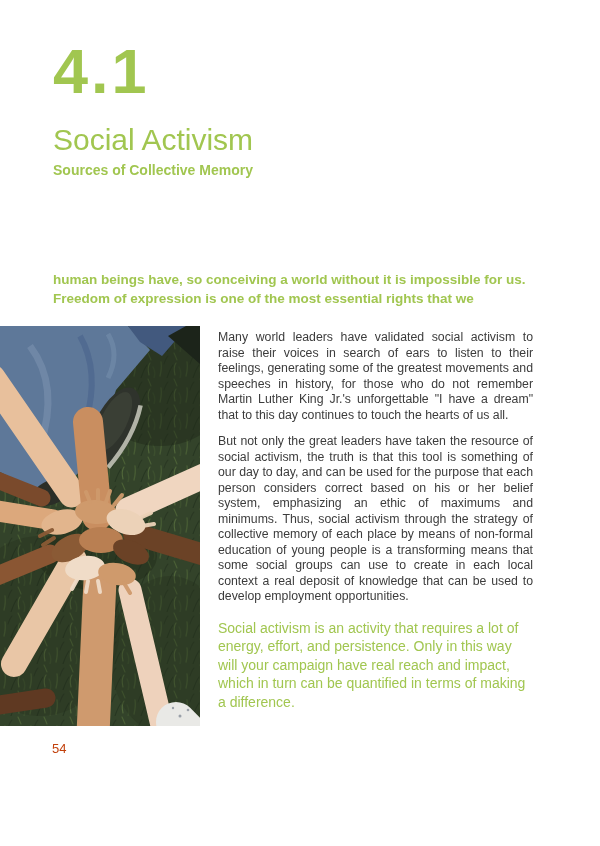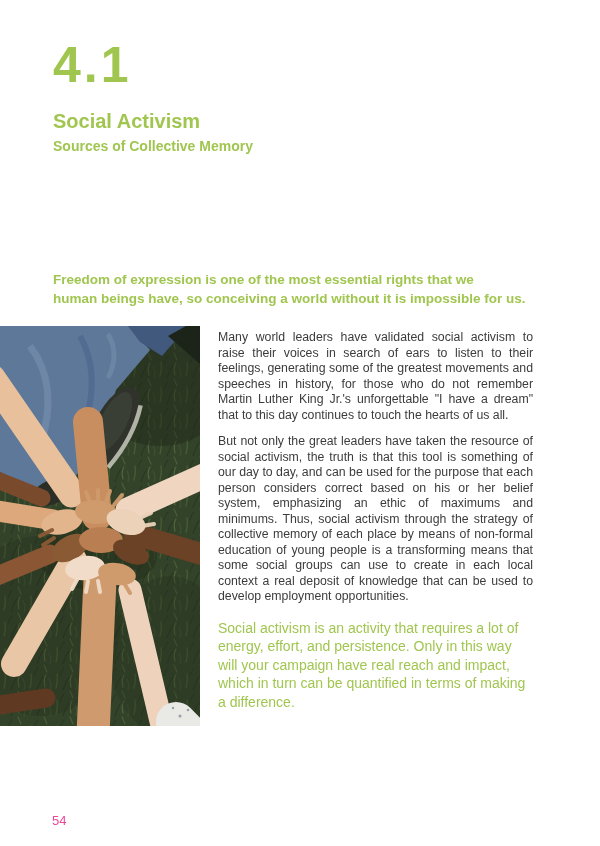--- a/index.html
+++ b/index.html
@@ -9,58 +9,58 @@
   }
   *{box-sizing:border-box;}
   html,body{margin:0;padding:0;background:#f2f2f2;}
   .page{
     width:600px;height:846px;position:relative;margin:0 auto;
     background:var(--page-bg);overflow:hidden;
     font-family:"Liberation Sans",sans-serif;
   }
   .heading{position:absolute;left:53px;top:40px;}
   .section-number{
-    font-size:50px;font-weight:bold;color:var(--accent);
+    font-size:63px;font-weight:bold;color:var(--accent);
     line-height:1;letter-spacing:3px;
   }
-  .title{font-size:20px;font-weight:bold;color:var(--accent);margin:20px 0 0 0;line-height:1.1;}
+  .title{font-size:30px;font-weight:normal;color:var(--accent);margin:20px 0 0 0;line-height:1.1;}
   .subtitle{font-size:14px;font-weight:bold;color:var(--accent);margin:6px 4px 0 0;line-height:1.2;}
   .intro{
     position:absolute;left:53px;top:270px;
     font-size:13.5px;font-weight:bold;color:var(--accent);line-height:19px;
   }
   .intro-line{white-space:nowrap;}
   .content{position:absolute;left:0;top:326px;display:flex;}
   .photo{margin:0;width:200px;height:400px;flex:0 0 200px;}
   .photo svg{display:block;}
   .text-col{margin-left:18px;width:315px;padding-top:4px;}
   .body-para{
     margin:0 0 11px 0;font-size:12.3px;line-height:15.5px;
     color:var(--body-text);text-align:justify;
   }
   .highlight{
     margin:14px 0 0 0;font-size:14px;font-weight:normal;
     color:var(--accent);line-height:18.5px;
   }
-  .page-number{position:absolute;left:52px;top:813px;font-size:13px;color:#ec4899;}
+  .page-number{position:absolute;left:52px;top:741px;font-size:13px;color:#c2410c;}
 </style>
 </head>
 <body>
 
 <div class="page">
 
   <header class="heading">
     <div class="section-number">4.1</div>
     <h1 class="title">Social Activism</h1>
     <h2 class="subtitle">Sources of Collective Memory</h2>
   </header>
 
   <div class="intro">
+    <div class="intro-line">human beings have, so conceiving a world without it is impossible for us.</div>
     <div class="intro-line">Freedom of expression is one of the most essential rights that we</div>
-    <div class="intro-line">human beings have, so conceiving a world without it is impossible for us.</div>
   </div>
 
   <div class="content">
 
     <figure class="photo">
       <svg viewBox="0 0 200 400" width="200" height="400" role="img" aria-label="Hands of a diverse group of people stacked together over grass">
         <defs>
           <pattern id="grass" width="26" height="26" patternUnits="userSpaceOnUse">
             <rect width="26" height="26" fill="#33432a"></rect>
             <path d="M4 24 Q6 16 5 10" stroke="#465b33" stroke-width="1.3" fill="none" stroke-linecap="round"></path>

